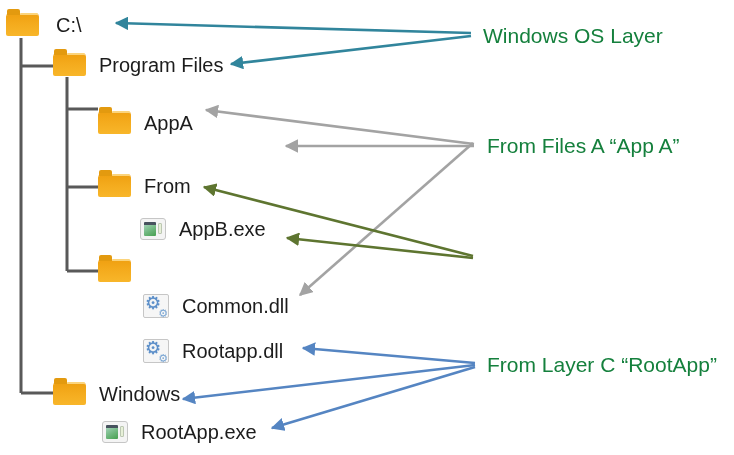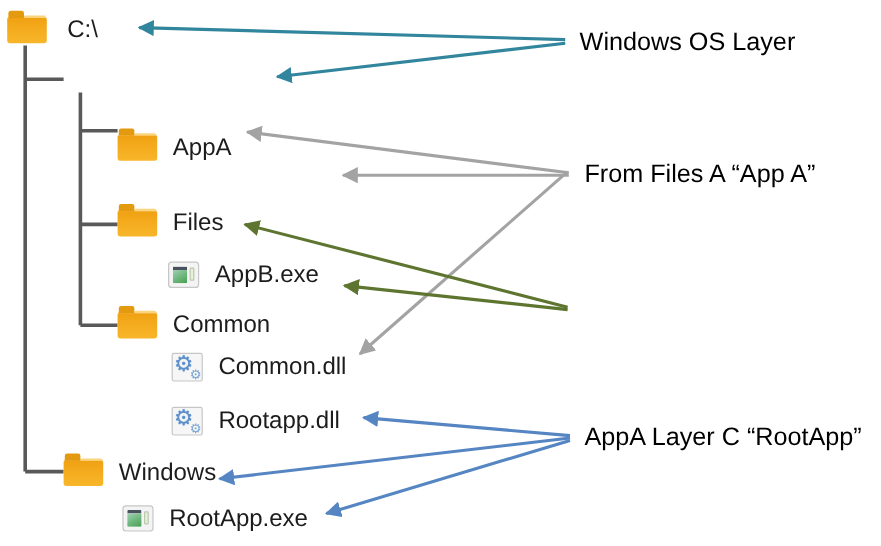--- a/index.html
+++ b/index.html
@@ -34,21 +34,21 @@
 
   
   .dll{position:relative;width:26px;height:24px;flex:0 0 26px;background:#f6f6f6;
     border:1px solid #c6c6c6;border-radius:2px;box-sizing:border-box;}
   .dll::before{content:"⚙";position:absolute;left:1px;top:-1px;font-size:18px;line-height:18px;
     color:#5d8fc9;text-shadow:0 0 1px #9cbede;}
   .dll::after{content:"⚙";position:absolute;right:0px;bottom:-2px;font-size:11px;line-height:11px;
     color:#7ba6d3;}
 
   
-  .annotation{position:absolute;font-size:21px;line-height:24px;white-space:nowrap;color:#000000;}
+  .annotation{position:absolute;font-size:21px;line-height:24px;white-space:nowrap;color:#15803d;}
 </style>
 </head>
 <body>
 
 <div class="canvas">
 
   <svg class="overlay" width="734" height="455" viewBox="0 0 734 455">
     <defs>
       <marker id="ah-teal" viewBox="0 0 10 10" refX="9" refY="5" markerWidth="5.2" markerHeight="5.2" orient="auto">
         <path d="M0 0 L10 5 L0 10 z" fill="#31859c"></path>
@@ -87,40 +87,43 @@
       <line x1="475" y1="365" x2="183" y2="399" stroke-width="2.6" marker-end="url(#ah-blue)" stroke="#5585c2"></line>
       <line x1="475" y1="367" x2="272" y2="428" stroke-width="2.6" marker-end="url(#ah-blue)" stroke="#5585c2"></line>
     </g>
   </svg>
 
   <div class="node gap-lg" style="left:6px;top:10px">
     <span class="folder"></span>
     <span class="label">C:\</span>
   </div>
 
+  <div class="node" style="left:53px;top:50px">
+    <span class="folder"></span>
+    <span class="label">Program Files</span>
+  </div>
 
   <div class="node" style="left:98px;top:108px">
     <span class="folder"></span>
     <span class="label">AppA</span>
   </div>
 
 
   <div class="node" style="left:98px;top:171px">
     <span class="folder"></span>
-    <span class="label">Files</span>
+    <span class="label">From</span>
   </div>
 
   <div class="node" style="left:140px;top:214px">
     <span class="exe"></span>
     <span class="label">AppB.exe</span>
   </div>
 
   <div class="node" style="left:98px;top:256px">
     <span class="folder"></span>
-    <span class="label">Common</span>
   </div>
 
   <div class="node" style="left:143px;top:336px">
     <span class="dll"></span>
     <span class="label">Rootapp.dll</span>
   </div>
 
   <div class="node" style="left:143px;top:291px">
     <span class="dll"></span>
     <span class="label">Common.dll</span>
@@ -134,15 +137,15 @@
   <div class="node" style="left:102px;top:417px">
     <span class="exe"></span>
     <span class="label">RootApp.exe</span>
   </div>
 
   <div class="annotation" style="left:483px;top:24px">Windows OS Layer</div>
 
   <div class="annotation" style="left:487px;top:134px">From Files A “App A”</div>
 
 
-  <div class="annotation" style="left:487px;top:353px">AppA Layer C “RootApp”</div>
+  <div class="annotation" style="left:487px;top:353px">From Layer C “RootApp”</div>
 
 </div>
 
 </body></html>

